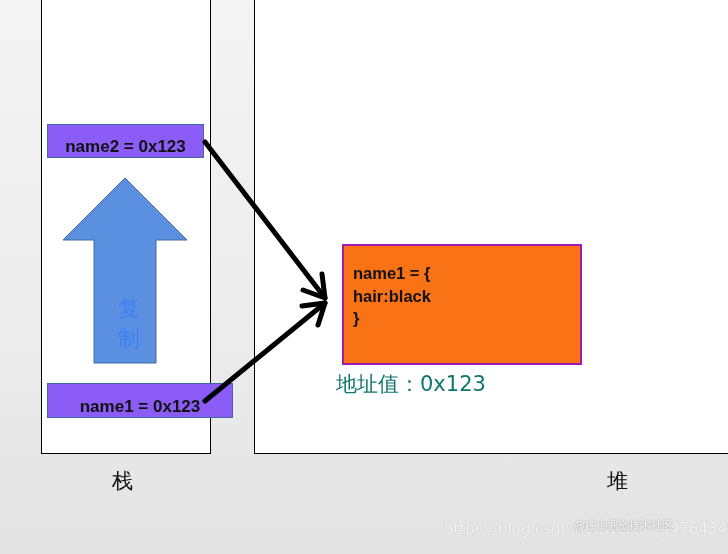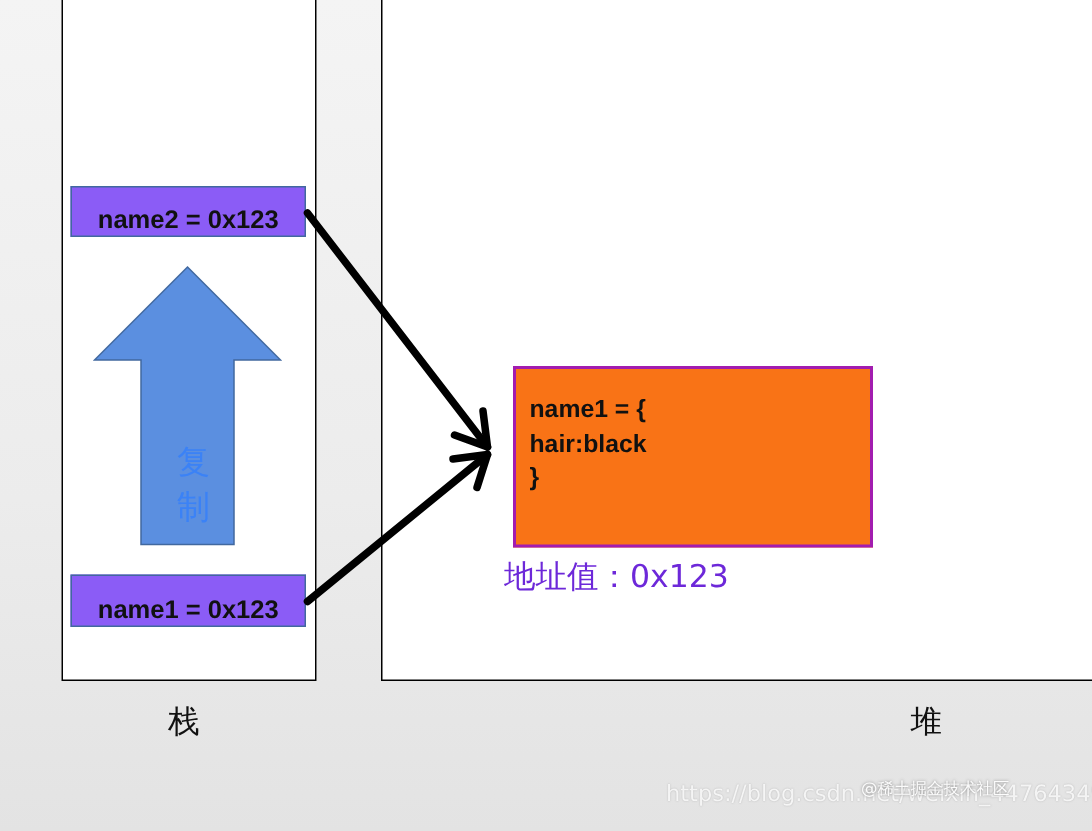--- a/index.html
+++ b/index.html
@@ -9,29 +9,29 @@
     font-family: "Liberation Sans", sans-serif;
   }
   .panel { position:absolute; background:#ffffff; border:1.5px solid #000; box-sizing:border-box; }
   #stack-panel { left:41px; top:-2px; width:170px; height:456px; }
   #heap-panel { left:254px; top:-2px; width:480px; height:456px; border-right:none; }
   .var-box {
     position:absolute; background:#8b5cf6; border:1px solid #41689f; box-sizing:border-box;
     font-weight:bold; font-size:17px; color:#111; display:flex; align-items:flex-end; justify-content:center;
   }
   #name2-box { left:47px; top:124px; width:157px; height:34px; }
-  #name1-box { left:47px; top:383px; width:157px; height:35px; }
+  #name1-box { left:47px; top:383px; width:186px; height:35px; }
   #heap-object {
     position:absolute; left:342px; top:244px; width:240px; height:121px;
     background:#f97316; border:2px solid #a21caf; box-sizing:border-box;
     padding:16px 0 0 9px; font-weight:bold; font-size:16.5px; line-height:22.5px; color:#111;
   }
   #heap-object .line { display:block; white-space:pre; }
   #address-label {
-    position:absolute; left:336px; top:370px; font-size:21px; color:#6d28d9;
+    position:absolute; left:336px; top:370px; font-size:21px; color:#0f766e;
     font-family: "DejaVu Sans", "Liberation Sans", sans-serif;
   }
   .section-label {
     position:absolute; top:467px; font-size:21px; color:#111;
     font-family: "DejaVu Sans", sans-serif;
   }
   #stack-label { left:112px; }
   #heap-label { left:607px; }
   #copy-arrow { position:absolute; left:62px; top:177px; width:126px; height:187px; }
   #copy-text {

